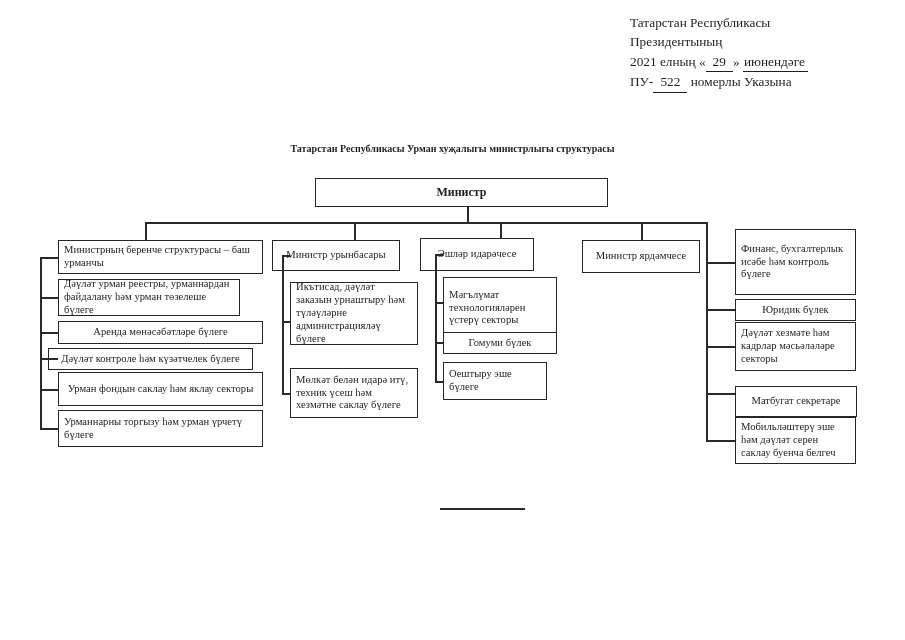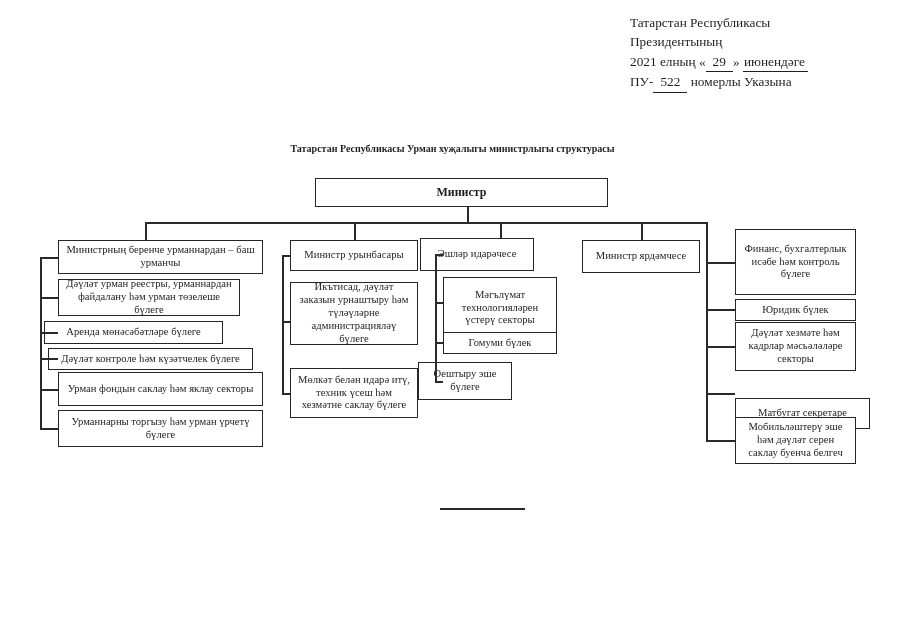--- a/index.html
+++ b/index.html
@@ -32,21 +32,21 @@
     position:absolute;left:0;top:143px;width:905px;
     text-align:center;font-weight:bold;font-size:10px;
   }
   
   .box{
     position:absolute;
     box-sizing:border-box;
     border:1.4px solid #262626;
     background:#ffffff;
     display:flex;align-items:center;justify-content:center;
-    text-align:center;
+    text-align:left;
     font-size:10.6px;line-height:1.22;
     padding:10px 5px;
   }
   .box.root{font-weight:bold;font-size:12px;}
   
   .hline{position:absolute;height:1.5px;background:#2a2a2a;}
   .vline{position:absolute;width:1.5px;background:#2a2a2a;}
   .footrule{position:absolute;height:1.5px;background:#2a2a2a;}
 </style>
 </head>
@@ -72,61 +72,61 @@
   <div class="box root" style="left:315px;top:178px;width:293px;height:29px">Министр</div>
 
   <div class="vline" style="left:467px;top:207px;height:15px"></div>
   <div class="hline" style="left:145px;top:222px;width:562px"></div>
   <div class="vline" style="left:145px;top:222px;height:18px"></div>
   <div class="vline" style="left:354px;top:222px;height:18px"></div>
   <div class="vline" style="left:500px;top:222px;height:16px"></div>
   <div class="vline" style="left:641px;top:222px;height:18px"></div>
   <div class="vline" style="left:706px;top:222px;height:219px"></div>
 
-  <div class="box" style="left:58px;top:240px;width:205px;height:34px">Министрның беренче урманнардан – баш урманчы</div>
+  <div class="box" style="left:58px;top:240px;width:205px;height:34px">Министрның беренче структурасы – баш урманчы</div>
   <div class="box" style="left:58px;top:279px;width:182px;height:37px">Дәүләт урман реестры, урманнардан файдалану һәм урман төзелеше бүлеге</div>
-  <div class="box" style="left:44px;top:321px;width:179px;height:23px">Аренда мөнәсәбәтләре бүлеге</div>
+  <div class="box" style="left:58px;top:321px;width:205px;height:23px">Аренда мөнәсәбәтләре бүлеге</div>
   <div class="box" style="left:48px;top:348px;width:205px;height:21px">Дәүләт контроле һәм күзәтчелек бүлеге</div>
   <div class="box" style="left:58px;top:372px;width:205px;height:34px">Урман фондын саклау һәм яклау секторы</div>
   <div class="box" style="left:58px;top:410px;width:205px;height:37px">Урманнарны торгызу һәм урман үрчетү бүлеге</div>
 
   <div class="vline" style="left:40px;top:257px;height:172px"></div>
   <div class="hline" style="left:40px;top:257px;width:18px"></div>
   <div class="hline" style="left:40px;top:297px;width:18px"></div>
   <div class="hline" style="left:40px;top:332px;width:18px"></div>
   <div class="hline" style="left:40px;top:358px;width:18px"></div>
   <div class="hline" style="left:40px;top:389px;width:18px"></div>
   <div class="hline" style="left:40px;top:428px;width:18px"></div>
 
-  <div class="box" style="left:290px;top:240px;width:128px;height:31px">Министр урынбасары</div>
+  <div class="box" style="left:272px;top:240px;width:128px;height:31px">Министр урынбасары</div>
   <div class="box" style="left:290px;top:282px;width:128px;height:63px">Икътисад, дәүләт заказын урнаштыру һәм түләүләрне администрацияләү бүлеге</div>
   <div class="box" style="left:290px;top:368px;width:128px;height:50px">Мөлкәт белән идарә итү, техник үсеш һәм хезмәтне саклау бүлеге</div>
 
   <div class="vline" style="left:282px;top:255px;height:138px"></div>
   <div class="hline" style="left:282px;top:255px;width:8px"></div>
   <div class="hline" style="left:282px;top:321px;width:8px"></div>
   <div class="hline" style="left:282px;top:393px;width:8px"></div>
 
   <div class="box" style="left:420px;top:238px;width:114px;height:33px">Эшләр идарәчесе</div>
   <div class="box" style="left:443px;top:277px;width:114px;height:62px">Мәгълүмат технологияләрен үстерү секторы</div>
   <div class="box" style="left:443px;top:332px;width:114px;height:21px">Гомуми бүлек</div>
-  <div class="box" style="left:418px;top:362px;width:94px;height:38px">Оештыру эше бүлеге</div>
+  <div class="box" style="left:443px;top:362px;width:104px;height:38px">Оештыру эше бүлеге</div>
 
   <div class="vline" style="left:435px;top:254px;height:127px"></div>
   <div class="hline" style="left:435px;top:254px;width:8px"></div>
   <div class="hline" style="left:435px;top:302px;width:8px"></div>
   <div class="hline" style="left:435px;top:342px;width:8px"></div>
   <div class="hline" style="left:435px;top:381px;width:8px"></div>
 
   <div class="box" style="left:582px;top:240px;width:118px;height:33px">Министр ярдәмчесе</div>
 
   <div class="box" style="left:735px;top:229px;width:121px;height:66px">Финанс, бухгалтерлык исәбе һәм контроль бүлеге</div>
   <div class="box" style="left:735px;top:299px;width:121px;height:20px">Юридик бүлек</div>
   <div class="box" style="left:735px;top:322px;width:121px;height:49px">Дәүләт хезмәте һәм кадрлар мәсьәләләре секторы</div>
-  <div class="box" style="left:735px;top:398px;width:135px;height:31px">Матбугат секретаре</div>
+  <div class="box" style="left:735px;top:386px;width:122px;height:31px">Матбугат секретаре</div>
   <div class="box" style="left:735px;top:417px;width:121px;height:47px">Мобильләштерү эше һәм дәүләт серен саклау буенча белгеч</div>
 
   <div class="hline" style="left:706px;top:262px;width:29px"></div>
   <div class="hline" style="left:706px;top:309px;width:29px"></div>
   <div class="hline" style="left:706px;top:346px;width:29px"></div>
   <div class="hline" style="left:706px;top:393px;width:29px"></div>
   <div class="hline" style="left:706px;top:440px;width:29px"></div>
 
   <div class="footrule" style="left:440px;top:508px;width:85px"></div>
 

